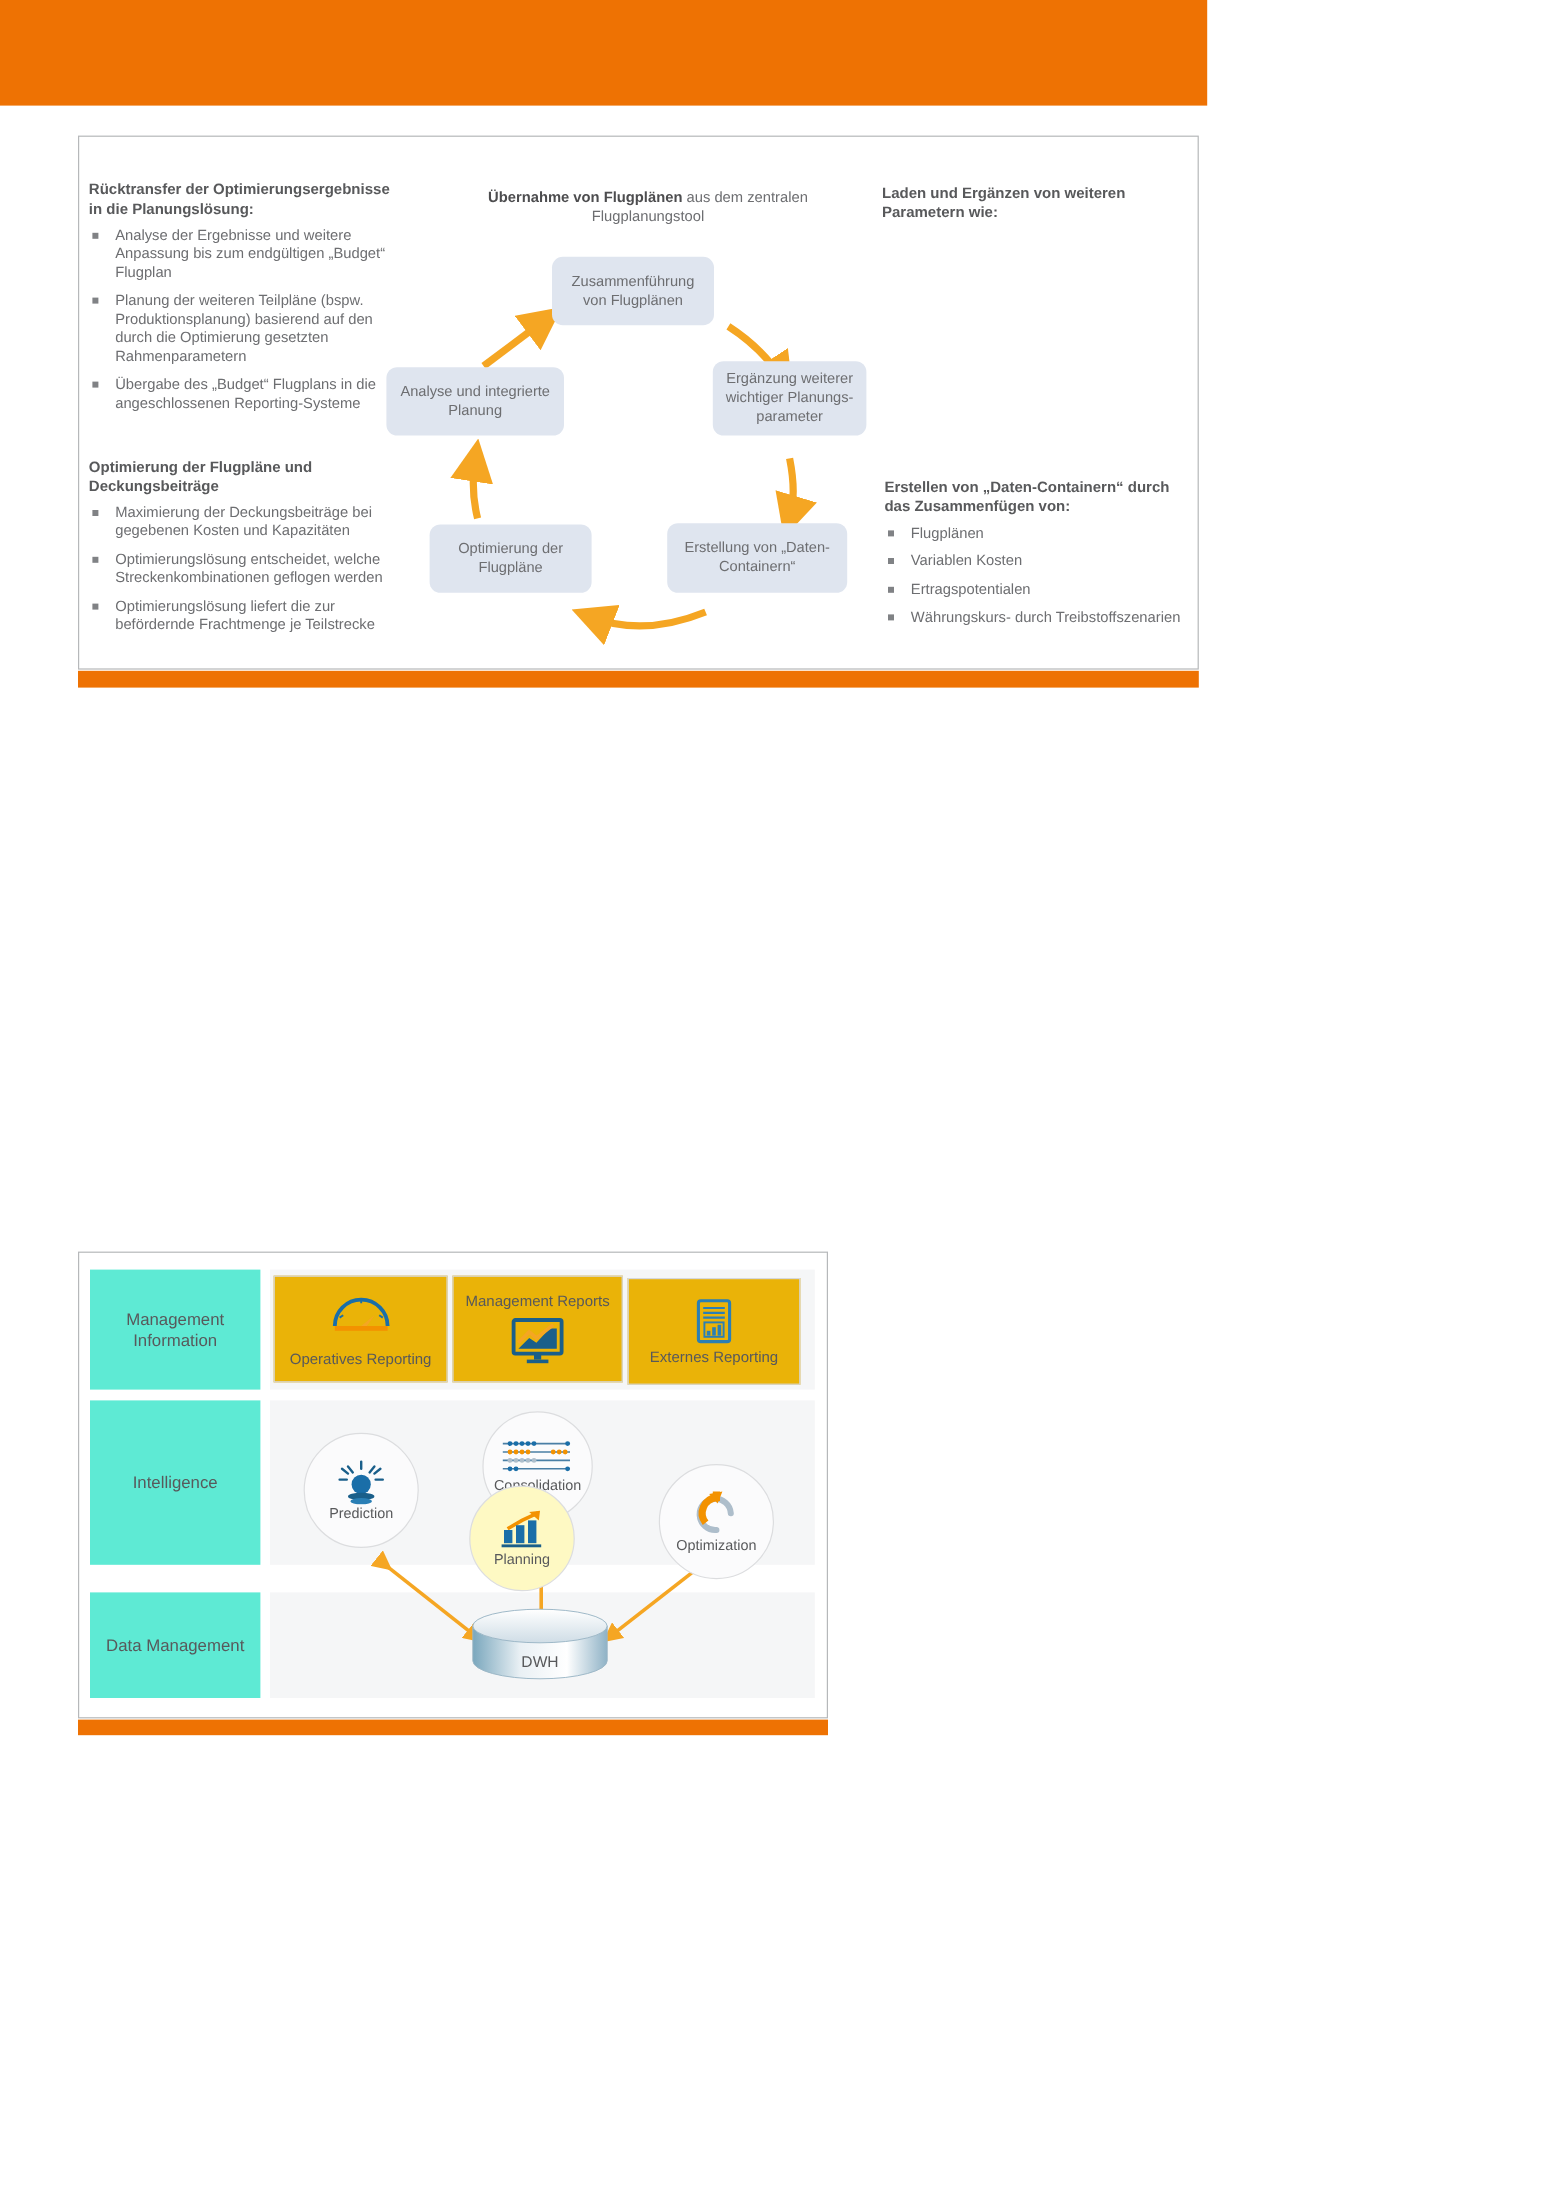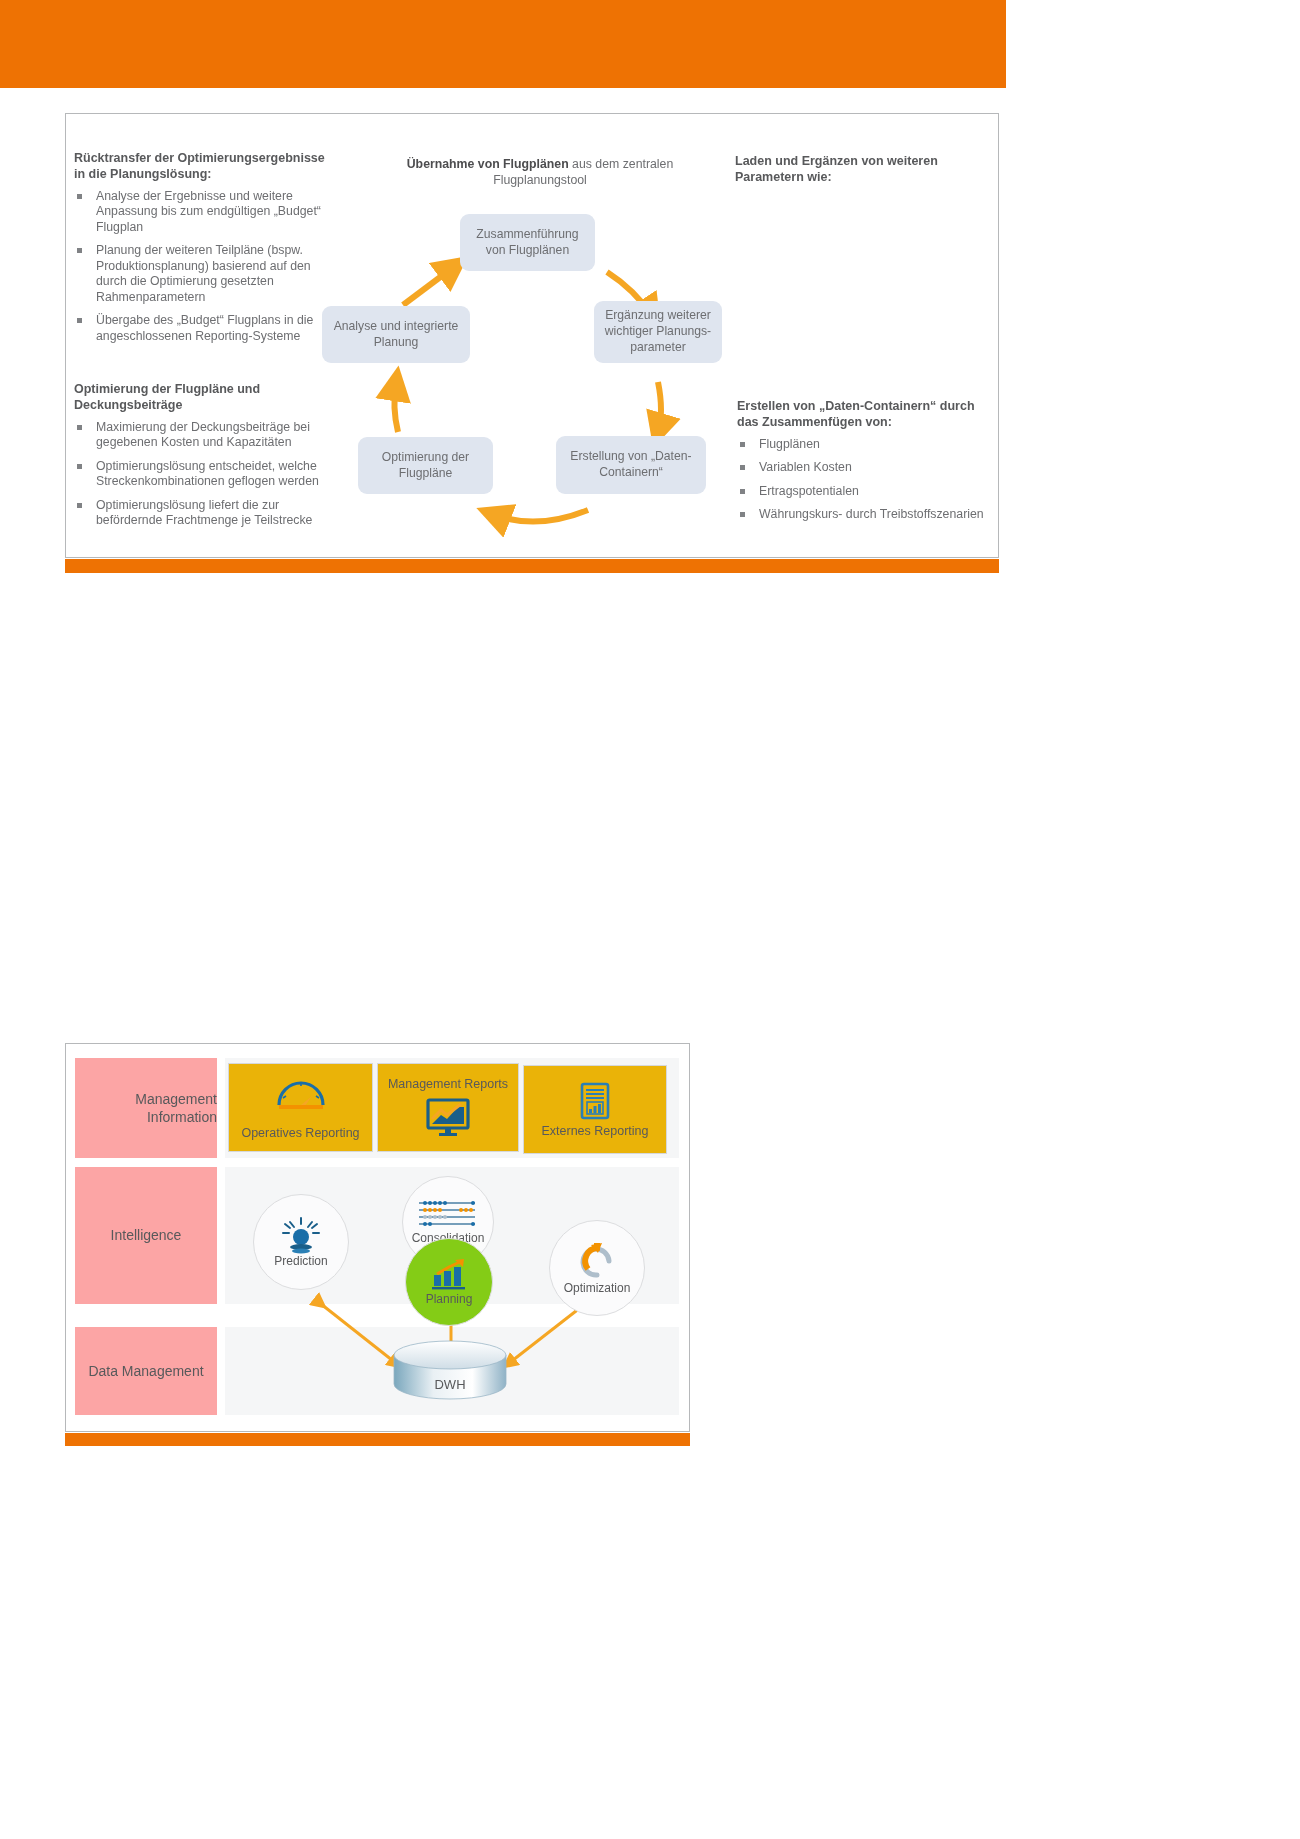--- a/index.html
+++ b/index.html
@@ -74,22 +74,22 @@
   .slide2{
     position:absolute; left:65px; top:1043px; width:625px; height:389px;
     border:1px solid #b6b8ba; background:#ffffff;
   }
   .slide2-bar{
     position:absolute; left:65px; top:1433px; width:625px; height:13px;
     background:#ee7203;
   }
 
   .lane-label{
-    position:absolute; background:#fca5a5;
-    display:flex; align-items:center; justify-content:center; text-align:right;
+    position:absolute; background:#5eead4;
+    display:flex; align-items:center; justify-content:center; text-align:center;
     font-size:14px; line-height:1.3; color:#58595b;
   }
   .lane-mi { left:75px; top:1058px; width:142px; height:100px; }
   .lane-in { left:75px; top:1167px; width:142px; height:137px; }
   .lane-dm { left:75px; top:1327px; width:142px; height:88px; }
 
   .lane-body{ position:absolute; background:#f5f6f7; }
   .body-mi{ left:225px; top:1058px; width:454px; height:100px; }
   .body-in{ left:225px; top:1167px; width:454px; height:137px; }
   .body-dm{ left:225px; top:1327px; width:454px; height:88px; }
@@ -103,21 +103,21 @@
   .card-3{ left:523px; top:1065px; width:144px; height:89px; }
   .card-lbl{ font-size:12.5px; color:#58595b; }
 
   .circ{
     position:absolute; border:1px solid #dcdddf; border-radius:50%;
     background:#fbfbfc;
     display:flex; flex-direction:column; align-items:center; justify-content:center;
   }
   .circ-pred{ left:253px; top:1194px; width:96px; height:96px; }
   .circ-cons{ left:402px; top:1176px; width:92px; height:92px; }
-  .circ-plan{ left:405px; top:1238px; width:88px; height:88px; background:#84cc16; }
+  .circ-plan{ left:391px; top:1238px; width:88px; height:88px; background:#fef9c3; }
   .circ-opt { left:549px; top:1220px; width:96px; height:96px;text-align:center; }
   .circ-lbl{ font-size:12px; color:#58595b; }
 
   .dwh-wrap{ position:absolute; left:392px; top:1340px; width:116px; height:62px; }
   .dwh-lbl{
     position:absolute; left:0; top:37px; width:116px; text-align:center;
     font-size:13px; color:#58595b;
   }
   .s2-arrows{ position:absolute; left:225px; top:1160px; width:454px; height:260px; overflow:visible; }
 </style>

